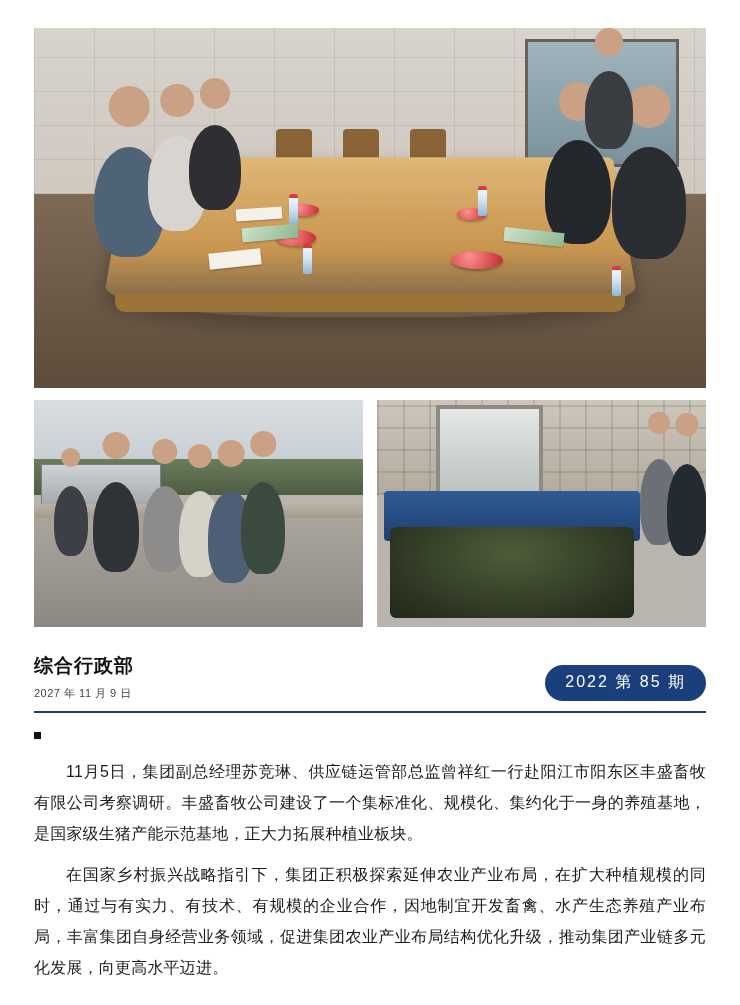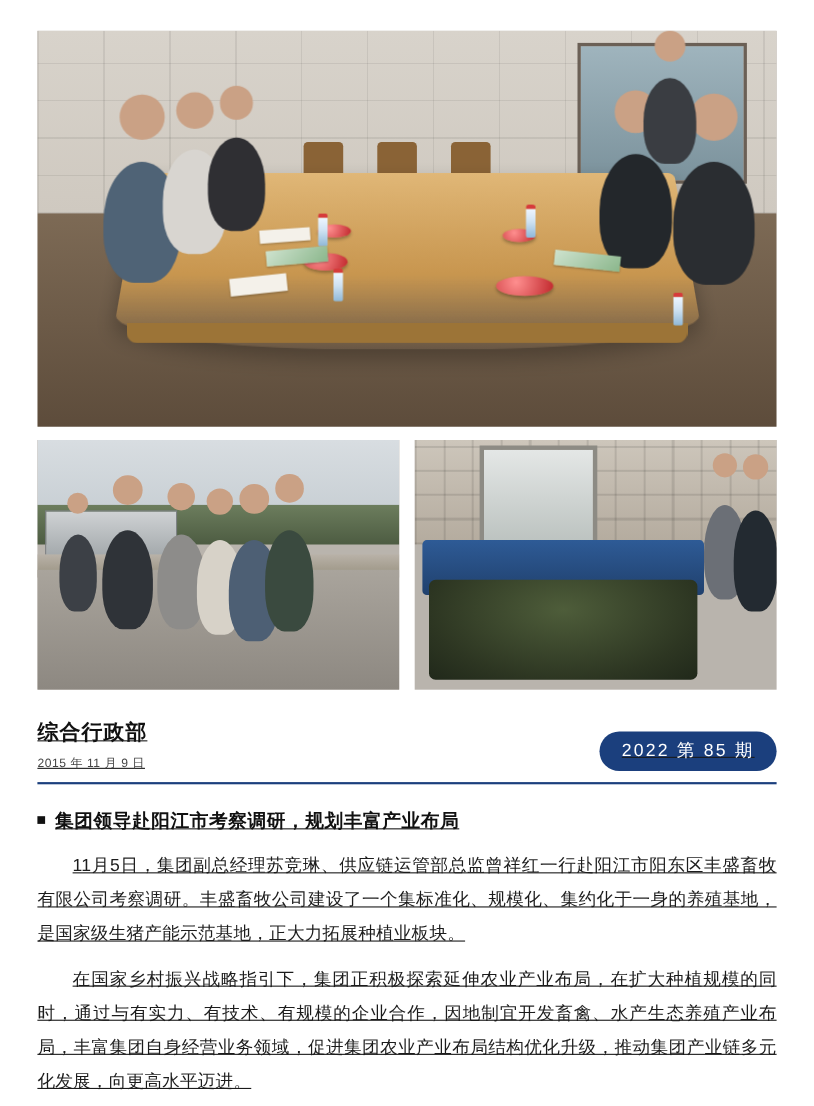--- a/index.html
+++ b/index.html
@@ -13,21 +13,20 @@
     font-family: "Liberation Sans", sans-serif;
     color: #1a1a1a;
     overflow: hidden;
   }
   .page {
     position: relative;
     width: 740px;
     height: 832px;
     box-sizing: border-box;
     padding: 28px 34px 10px 34px;
-    text-decoration: underline;
   }
 
   
   .photo {
     position: relative;
     overflow: hidden;
     background: #b9b4ad;
   }
   .photo .cap {
     position: absolute;
@@ -282,28 +281,27 @@
         <div class="pond-water"></div>
         <div class="person" style="left:80%;top:26%;width:38px;height:86px;background:#6b6f76;"></div>
         <div class="person" style="left:88%;top:28%;width:40px;height:92px;background:#232a31;"></div>
       </div>
     </div>
   </div>
 
   <div class="meta-row">
     <div>
       <div class="dept">综合行政部</div>
-      <div class="date">2015 年 11 月 9 日</div>
+      <div class="date">2027 年 11 月 9 日</div>
     </div>
     <div class="issue">2022  第 85 期</div>
   </div>
 
   <div class="headline">
     <span class="bullet"></span>
-    <span class="headline-text">集团领导赴阳江市考察调研，规划丰富产业布局</span>
   </div>
 
   <div class="body">
     <p>11月5日，集团副总经理苏竞琳、供应链运管部总监曾祥红一行赴阳江市阳东区丰盛畜牧有限公司考察调研。丰盛畜牧公司建设了一个集标准化、规模化、集约化于一身的养殖基地，是国家级生猪产能示范基地，正大力拓展种植业板块。</p>
     <p>在国家乡村振兴战略指引下，集团正积极探索延伸农业产业布局，在扩大种植规模的同时，通过与有实力、有技术、有规模的企业合作，因地制宜开发畜禽、水产生态养殖产业布局，丰富集团自身经营业务领域，促进集团农业产业布局结构优化升级，推动集团产业链多元化发展，向更高水平迈进。</p>
   </div>
 
 </div>
 
 </body></html>

